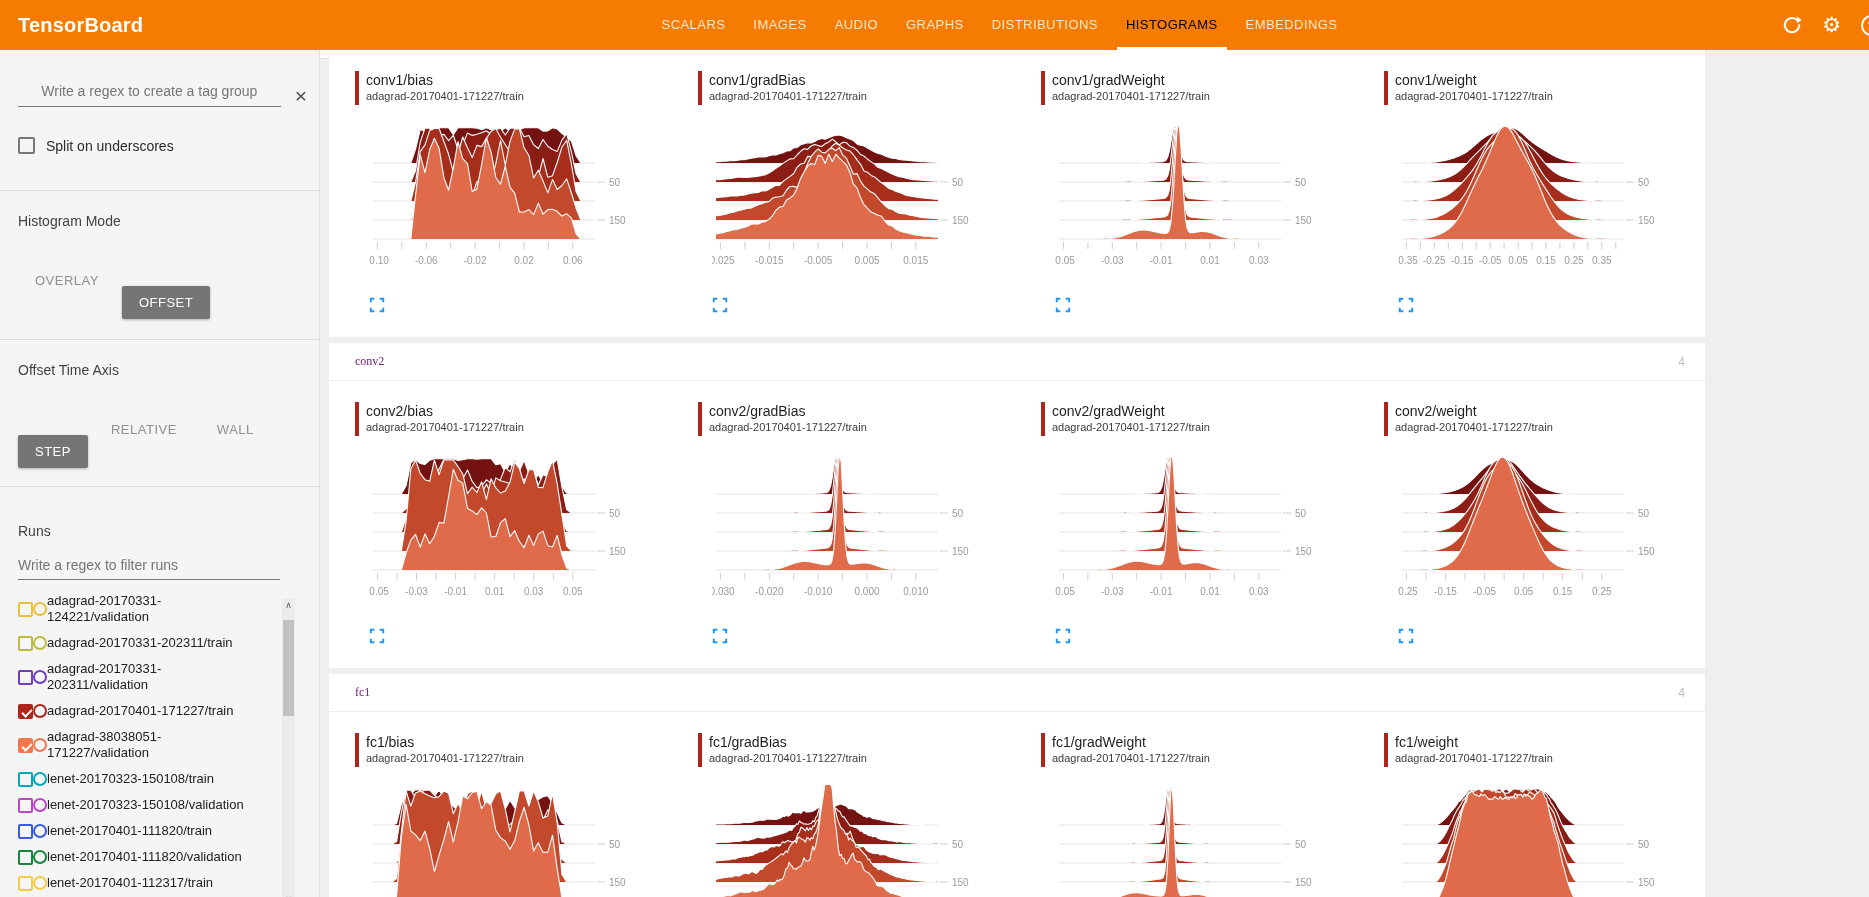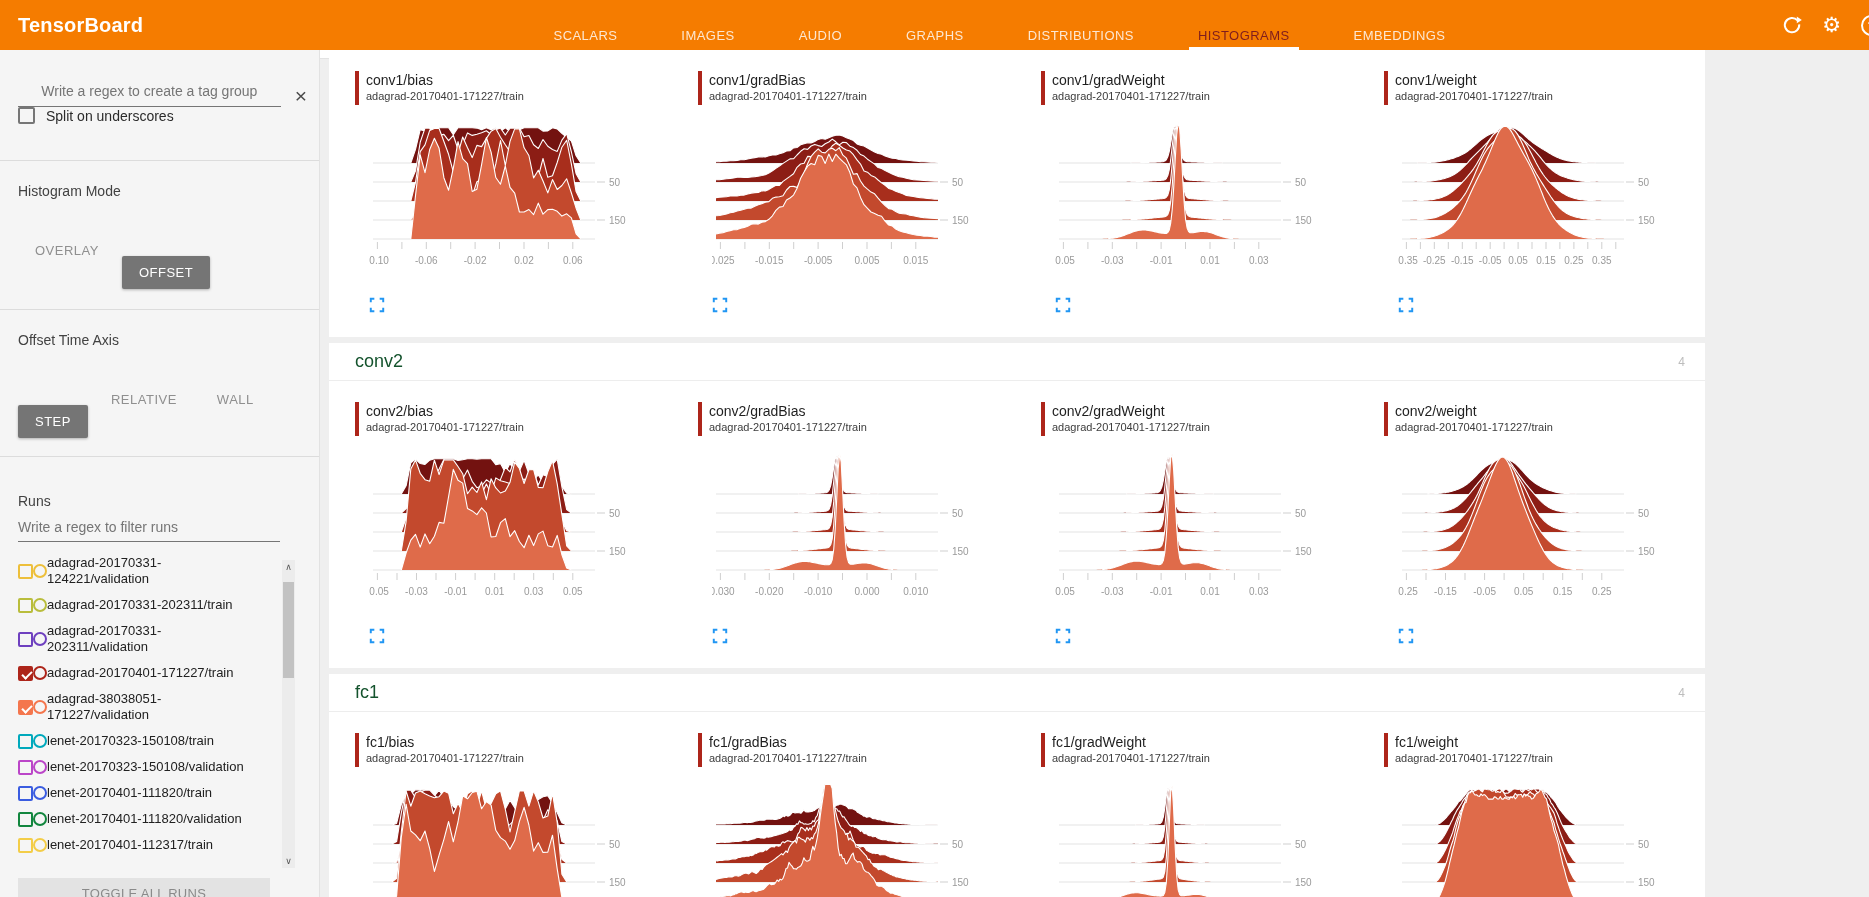--- a/index.html
+++ b/index.html
@@ -3,54 +3,54 @@
 <meta charset="utf-8">
 <style>
   * { box-sizing: border-box; margin: 0; padding: 0; }
   html,body { width:1869px; height:897px; overflow:hidden; }
   .app { width:1869px; height:897px; position:relative; overflow:hidden; background:#efefef;
          font-family:"Liberation Sans","DejaVu Sans",sans-serif; display:flex; flex-direction:column; }
 
   
   .topbar { height:50px; flex:0 0 50px; background:#f57c00; display:flex; align-items:stretch; color:#fff; }
   .brand { width:250px; display:flex; align-items:center; padding-left:18px; font-size:20px; font-weight:bold; letter-spacing:.2px; }
-  .nav { flex:1; display:flex; justify-content:center; gap:64px;margin-top:11px; }
+  .nav { flex:1; display:flex; justify-content:center; gap:28px; }
   .tab { position:relative; line-height:50px; font-size:13px; letter-spacing:.45px; color:rgba(255,255,255,.82); cursor:pointer; white-space:nowrap; }
-  .tab.active { color:#7f1d1d; }
+  .tab.active { color:#000000; }
   .tab.active::after { content:""; position:absolute; left:-9px; right:-9px; bottom:0; height:3px; background:#fff; }
   .top-icons { display:flex; align-items:center; gap:20px; width:120px; justify-content:flex-end; }
   .icon-btn { background:none; border:0; color:#fff; cursor:pointer; display:flex; align-items:center; padding:0; }
   .gear { font-family:"DejaVu Sans",sans-serif; font-size:21px; line-height:1; }
   .help-circ { width:21px; height:21px; border:2px solid #fff; border-radius:50%; font-size:13px; font-weight:bold;
                display:flex; align-items:center; justify-content:center; margin-right:-13px; }
 
   
   .body { flex:1; display:flex; min-height:0; }
 
   
   .sidebar { width:320px; flex:0 0 320px; background:#f5f5f5; border-right:1px solid #e2e2e2;
              padding-left:18px; position:relative; color:#424242; overflow:hidden; }
   .tag-row { display:flex; align-items:flex-end; margin:33px 12px 0 0; }
   .side-input { background:transparent; border:0; border-bottom:1px solid #757575; padding:0 0 7px;
                 font-size:14px; color:#333; outline:none; font-family:inherit; }
   .side-input::placeholder { color:#757575; }
   .tag-input { flex:1;text-align:center; }
   .clear-x { font-size:21px; color:#4a4a4a; margin:0 0 1px 14px; line-height:1; cursor:pointer; background:none; border:0; }
-  .split-row { display:flex; align-items:center; gap:11px; }
+  .split-row { display:flex; align-items:center; gap:11px; margin-top:30px; }
   .split-box { width:17px; height:17px; border:2px solid #767676; border-radius:2px; cursor:pointer; flex:0 0 17px; }
   .split-label { font-size:14px; color:#2b2b2b; }
   .divider { border:0; border-top:1px solid #dcdcdc; margin-left:-18px; }
   .d1 { margin-top:36px; } .d2 { margin-top:20px; } .d3 { margin-top:18px; }
   .grp-label { margin-top:22px; font-size:14px; color:#424242; }
   .opt-row { display:flex; align-items:center; margin-top:12px; gap:6px; }
   .opt { border:0; background:transparent; color:#8f8f8f; font-size:13px; letter-spacing:.5px; padding:9px 17px;
          border-radius:2px; cursor:pointer; font-family:inherit; }
   .opt-on { background:#757575; color:#fff; box-shadow:0 1px 3px rgba(0,0,0,.28);margin-top:45px; }
   .runs-label { margin-top:36px; }
-  .runs-filter { display:block; width:262px; margin-top:4px; padding:6px 0; font-size:14px; }
+  .runs-filter { display:block; width:262px; margin-top:12px; padding:6px 0; font-size:14px; }
   .runs-list { margin-top:8px; height:320px; overflow:hidden; position:relative; padding-right:46px; }
   .run-row { display:flex; align-items:center; padding:5px 0; cursor:pointer; }
   .run-cb { width:15px; height:15px; border:2px solid; border-radius:2px; flex:0 0 15px; position:relative; }
   .run-cb.on::after { content:""; position:absolute; left:2px; top:3px; width:8px; height:4px;
                       border-left:2px solid #fff; border-bottom:2px solid #fff; transform:rotate(-45deg); }
   .run-circ { width:14px; height:14px; border:2px solid; border-radius:50%; flex:0 0 14px; }
   .run-name { font-size:13px; color:#212121; line-height:16px; max-width:200px; word-break:break-word; }
   .runs-scrollbar { position:absolute; right:24px; top:10px; bottom:2px; width:13px; background:#ececec; }
   .sb-arrow { position:absolute; left:0; width:13px; text-align:center; font-size:9px; color:#555;
               height:14px; line-height:14px; cursor:pointer; }
@@ -58,21 +58,21 @@
   .sb-thumb { position:absolute; top:22px; left:1px; width:11px; height:96px; background:#c2c2c2; cursor:pointer; }
   .toggle-all { margin-top:8px; width:252px; height:30px; background:#e3e3e3; border:0; color:#8a8a8a;
                 font-size:13px; letter-spacing:.3px; cursor:pointer; font-family:inherit; }
   .logdir { margin-top:14px; font-size:13px; color:#5f5f5f; }
 
   
   .content { flex:1; display:flex; overflow:hidden; background:#efefef; }
   .partial { height:9px; flex:0 0 9px; background:#fff; border-bottom:1px solid #e3e3e3; }
   .section { background:#fff; margin-bottom:6px; }
   .sec-head { height:38px; display:flex; align-items:center; padding:0 20px 0 26px; border-bottom:1px solid #ededed; cursor:pointer; }
-  .sec-label { font-size:18px; color:#14532d; }
+  .sec-label { font-size:12px; color:#701a75;font-family:Liberation Serif, serif; }
   .sec-count { margin-left:auto; font-size:12px; color:#bdbdbd; }
   .cards { display:flex; padding:21px 0 24px 26px; gap:22px; }
   .card { width:321px; flex:0 0 321px; }
   .card-head { display:flex; }
   .card-accent { width:4px; height:34px; margin-right:7px; flex:0 0 4px; }
   .card-title { font-size:14px; color:#1f1f1f; line-height:18px; }
   .card-run { font-size:11px; color:#3c3c3c; line-height:14px; }
   .chart-wrap { margin:10px 0 0 14px; }
   .expand-btn { background:none; border:0; padding:0; margin:12px 0 0 14px; cursor:pointer; display:block; line-height:0; }
 </style>

